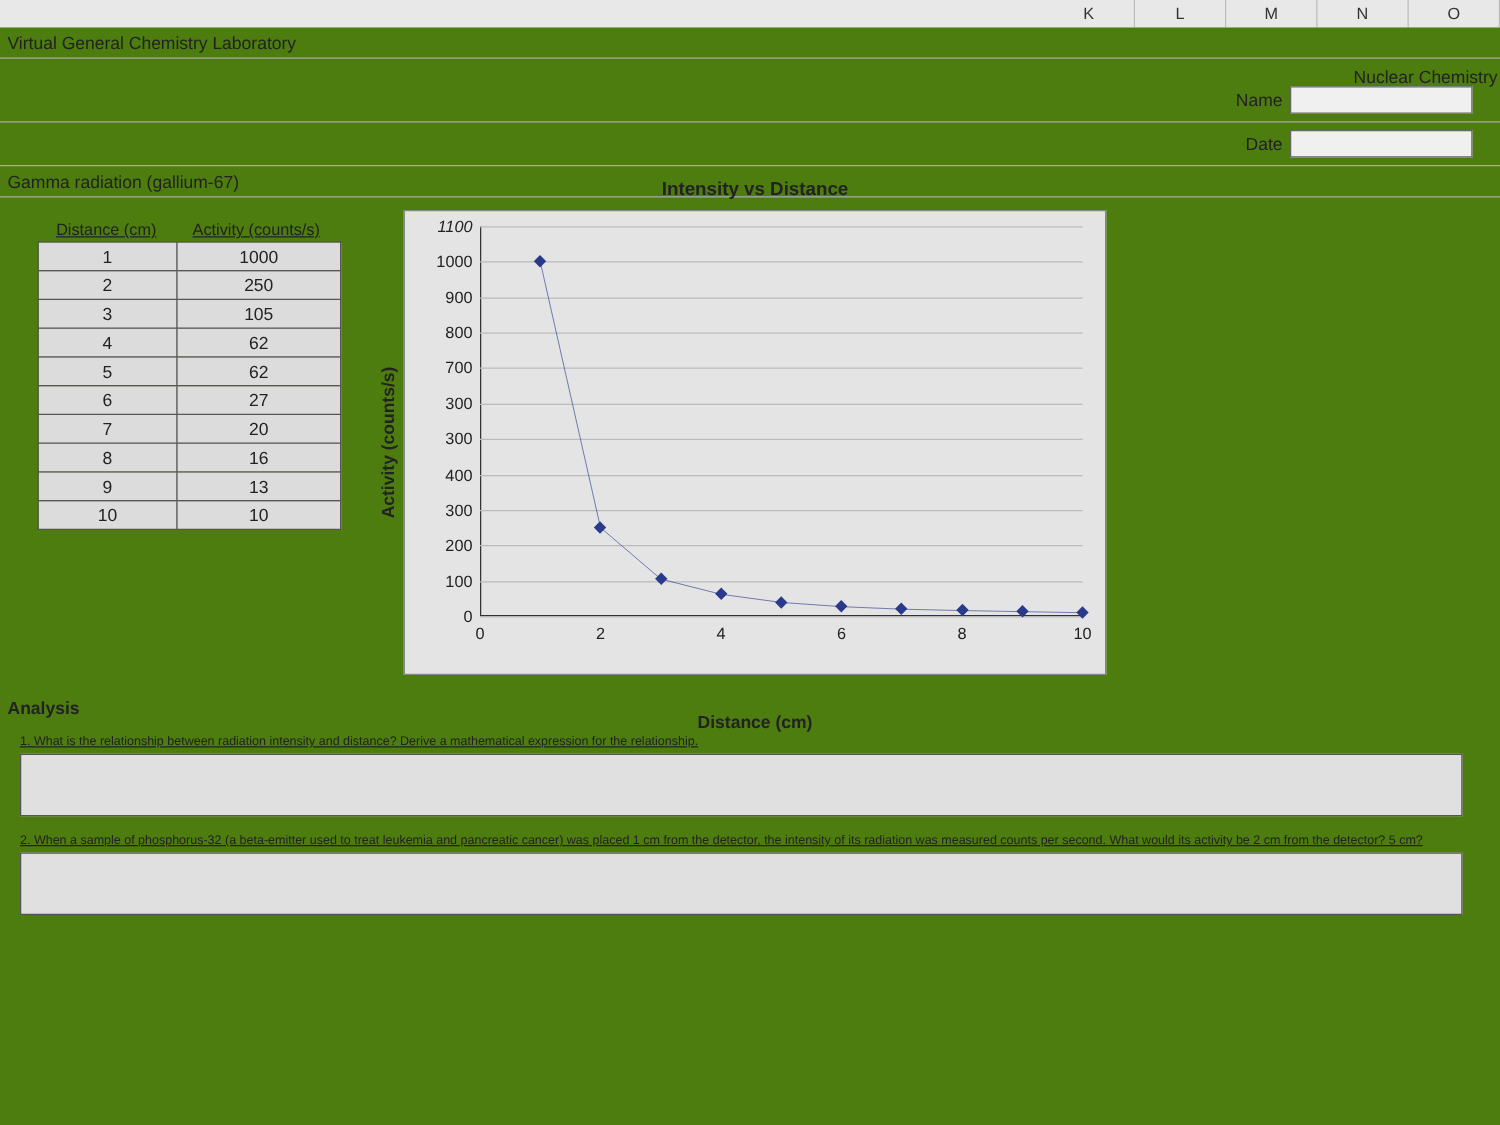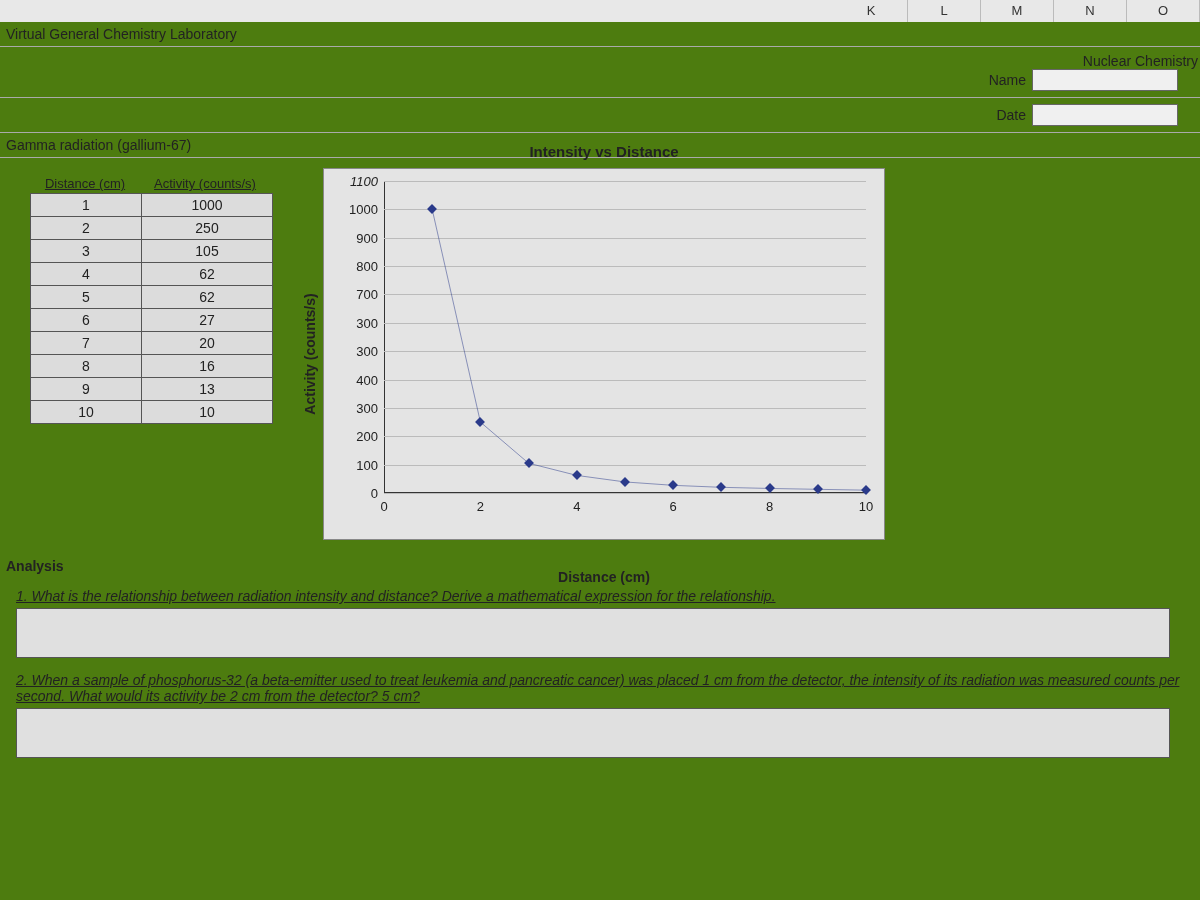--- a/index.html
+++ b/index.html
@@ -171,23 +171,22 @@
     overflow: visible;
   }
   .analysis {
     padding: 8px 6px 0 6px;
   }
   .analysis-title {
     font-weight: bold;
     margin-bottom: 8px;
   }
   .question {
-    font-size: 14px;
+    font-size: 10px;
     margin: 14px 0 0 10px;
-    font-style: italic;
   }
   .question .qtext {
     text-decoration: underline;
   }
   .answer-box {
     margin: 4px 0 10px 10px;
     border: 1px solid #555;
     background: #e0e0e0;
     height: 48px;
     width: 97%;

